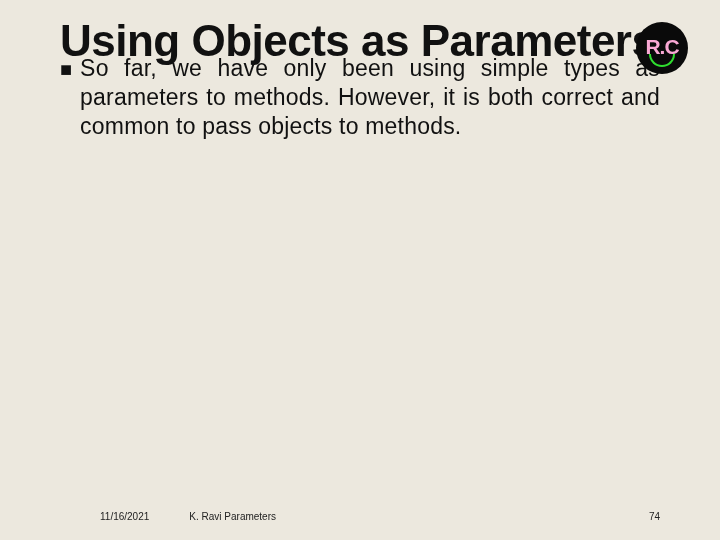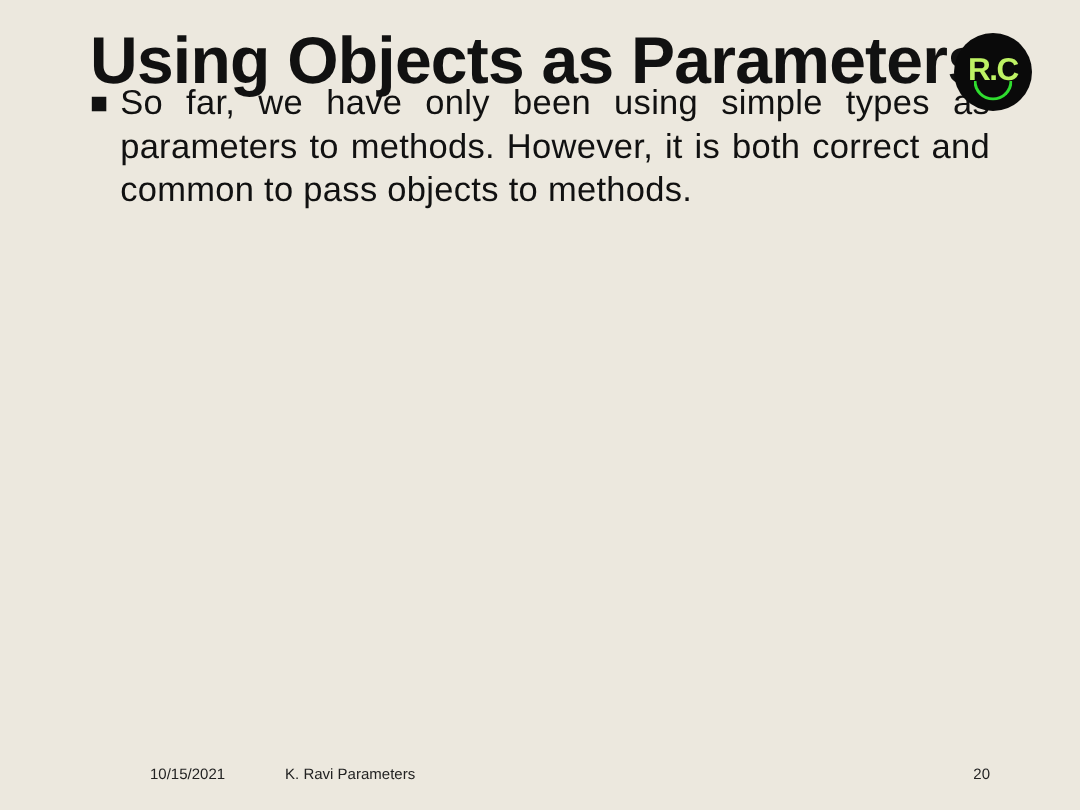--- a/index.html
+++ b/index.html
@@ -52,21 +52,21 @@
     right: 32px;
     width: 52px;
     height: 52px;
     border-radius: 50%;
     background: #0a0a0a;
     display: flex;
     align-items: center;
     justify-content: center;
   }
   .logo-text {
-    color: #bef264;
+    color: #f9a8d4;
     font-family: Arial, sans-serif;
     font-weight: 900;
     font-size: 21px;
     letter-spacing: -1px;
     position: relative;
     top: -1px;
   }
   .logo-arc {
     position: absolute;
     width: 26px;
@@ -101,17 +101,17 @@
     <span class="bullet">■</span>
     <p class="body-text">So far, we have only been using simple types as parameters to methods. However, it is both correct and common to pass objects to methods.</p>
   </div>
 
   <div class="logo">
     <span class="logo-text">R.C</span>
     <span class="logo-arc"></span>
   </div>
 
   <div class="footer">
-    <span class="footer-date">10/15/2021</span>
+    <span class="footer-date">11/16/2021</span>
     <span class="footer-author">K. Ravi Parameters</span>
-    <span class="footer-page">20</span>
+    <span class="footer-page">74</span>
   </div>
 </div>
 
 </body></html>

